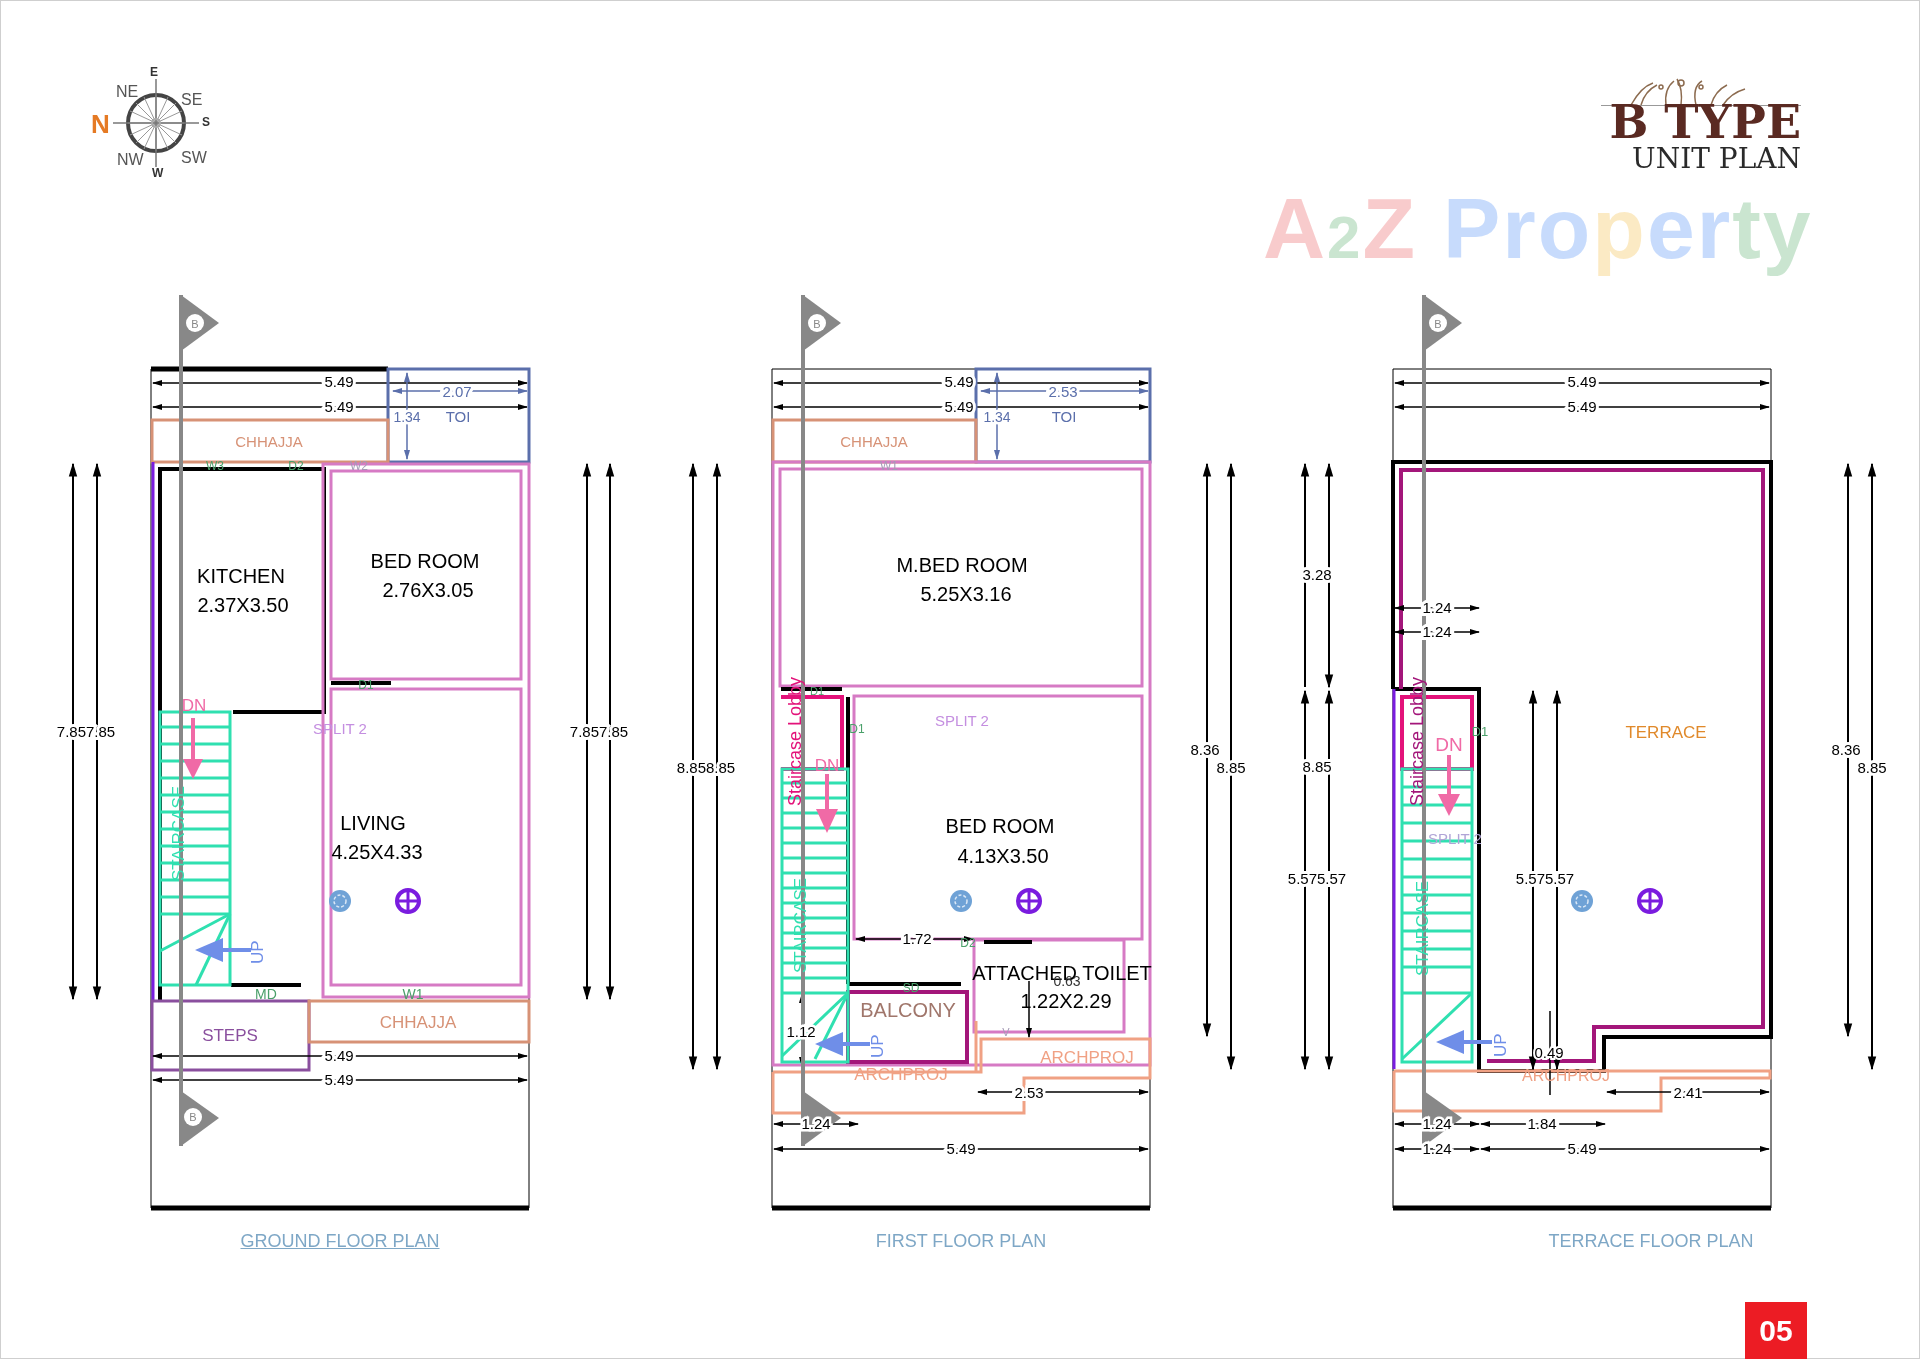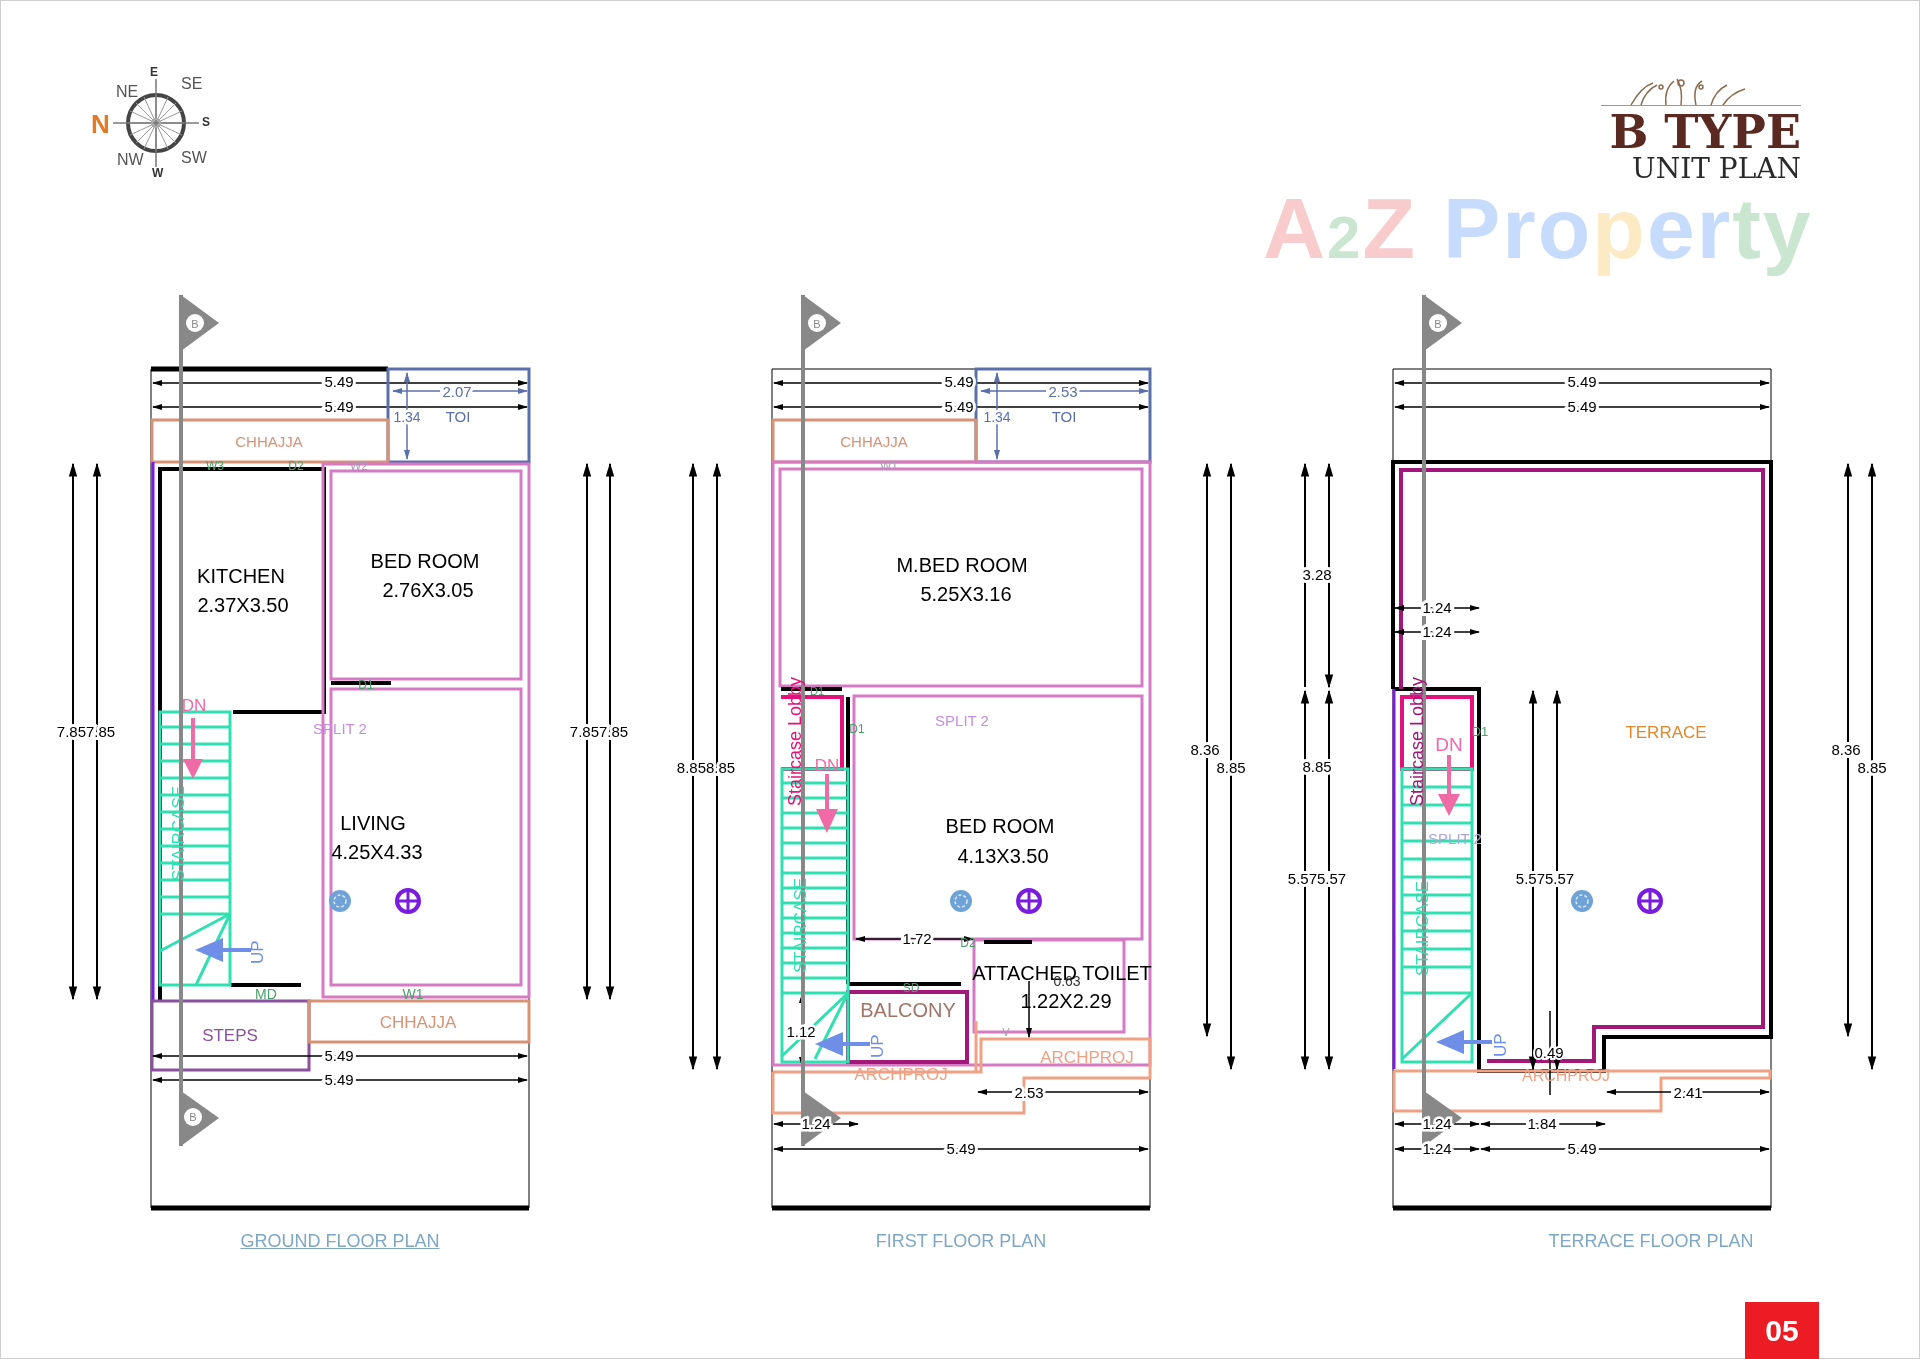--- a/index.html
+++ b/index.html
@@ -3,24 +3,24 @@
 <meta charset="utf-8">
 <style>
   html, body { margin: 0; padding: 0; background: #ffffff; }
   body { width: 1920px; height: 1359px; position: relative; overflow: hidden; font-family: "Liberation Sans", sans-serif; }
   .page { position: absolute; left: 0; top: 0; width: 1920px; height: 1359px; border: 1px solid #cfcfcf; box-sizing: border-box; background: #fff; }
   svg { position: absolute; left: 0; top: 0; }
   .wm-url { position: absolute; left: 1128px; top: 82px; font-size: 56px; color: #e6e6e6; letter-spacing: 0px; white-space: nowrap; }
   .wm-brand { position: absolute; left: 1262px; top: 178px; font-size: 86px; font-weight: bold; white-space: nowrap; letter-spacing: 2px; text-align: center; }
   .wm-brand span { opacity: 0.28; }
   .title-block { position: absolute; left: 1600px; top: 78px; width: 200px; text-align: right; }
-  .title-main { font-family: "DejaVu Serif", serif; font-size: 46px; font-weight: bold; color: #5a2a22; line-height: 1; margin-top: 30px; }
+  .title-main { font-family: "DejaVu Serif", serif; font-size: 46px; font-weight: bold; color: #5a2a22; line-height: 1; margin-top: 20px; }
   .title-sub { font-family: "DejaVu Serif", serif; font-size: 28px; color: #2a2a2a; margin-top: 0; line-height: 1; }
   .ornament-line { position: absolute; left: 1600px; top: 104px; width: 200px; height: 1px; background: #999; }
-  .page-badge { position: absolute; left: 1744px; top: 1301px; width: 74px; height: 58px; background: #ec1c24; color: #fff; font-weight: bold; font-size: 30px; display: flex; align-items: center; justify-content: center; }
+  .page-badge { position: absolute; left: 1744px; top: 1301px; width: 62px; height: 58px; background: #ec1c24; color: #fff; font-weight: bold; font-size: 30px; display: flex; align-items: center; justify-content: center; }
   .plan-caption { position: absolute; top: 1230px; font-size: 18px; color: #7ea7c6; white-space: nowrap; transform: translateX(-50%); }
   .compass-label { position: absolute; font-size: 16px; color: #555; }
   .compass-n { position: absolute; left: 90px; top: 108px; font-size: 26px; color: #e57a24; font-weight: bold; }
   .compass-e, .compass-s, .compass-w { position: absolute; font-size: 12px; font-weight: bold; color: #333; }
 </style>
 </head>
 <body>
 
 <div class="page">
 
@@ -54,21 +54,21 @@
     </g>
     <line x1="155" y1="78" x2="155" y2="166" stroke="#777" stroke-width="1.5"></line>
     <line x1="112" y1="122" x2="198" y2="122" stroke="#777" stroke-width="1.5"></line>
     <circle cx="155" cy="122" r="4" fill="none" stroke="#aaa" stroke-width="2"></circle>
   </svg>
   <div class="compass-n">N</div>
   <div class="compass-e" style="left:149px; top:64px;">E</div>
   <div class="compass-s" style="left:201px; top:114px;">S</div>
   <div class="compass-w" style="left:151px; top:165px;">W</div>
   <div class="compass-label" style="left:115px; top:82px;">NE</div>
-  <div class="compass-label" style="left:180px; top:74px;">SE</div>
+  <div class="compass-label" style="left:180px; top:90px;">SE</div>
   <div class="compass-label" style="left:116px; top:150px;">NW</div>
   <div class="compass-label" style="left:180px; top:148px;text-align:right;">SW</div>
 
   <svg width="1920" height="1359" font-family="Liberation Sans, sans-serif">
     <defs>
       <marker id="arr" viewBox="0 0 10 10" refX="9" refY="5" markerWidth="7" markerHeight="7" orient="auto-start-reverse">
         <path d="M0 2 L10 5 L0 8 z" fill="#000"></path>
       </marker>
       <marker id="arrb" viewBox="0 0 10 10" refX="9" refY="5" markerWidth="7" markerHeight="7" orient="auto-start-reverse">
         <path d="M0 2 L10 5 L0 8 z" fill="#5b6fab"></path>

